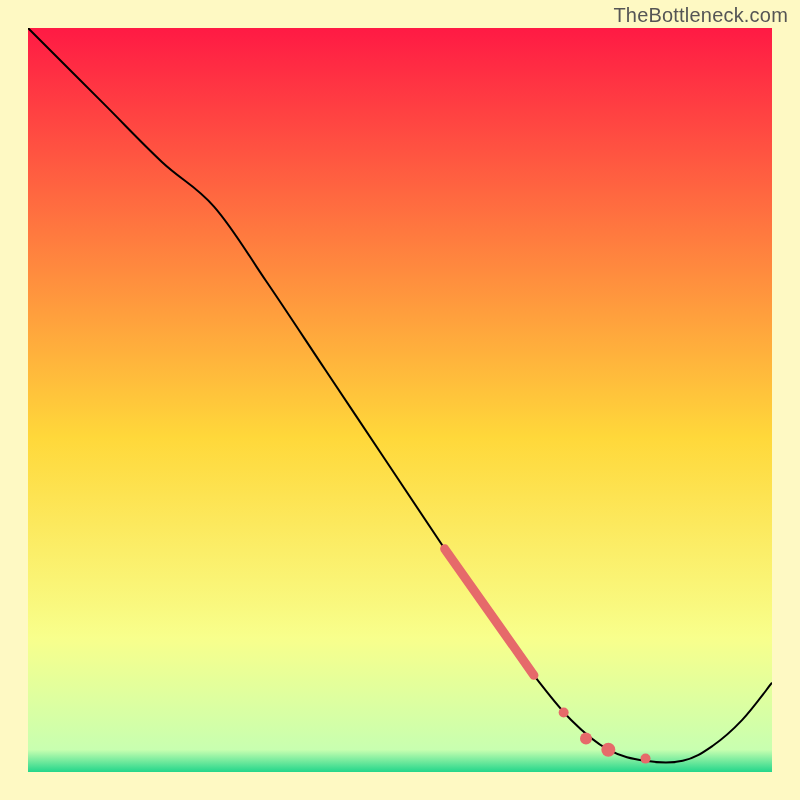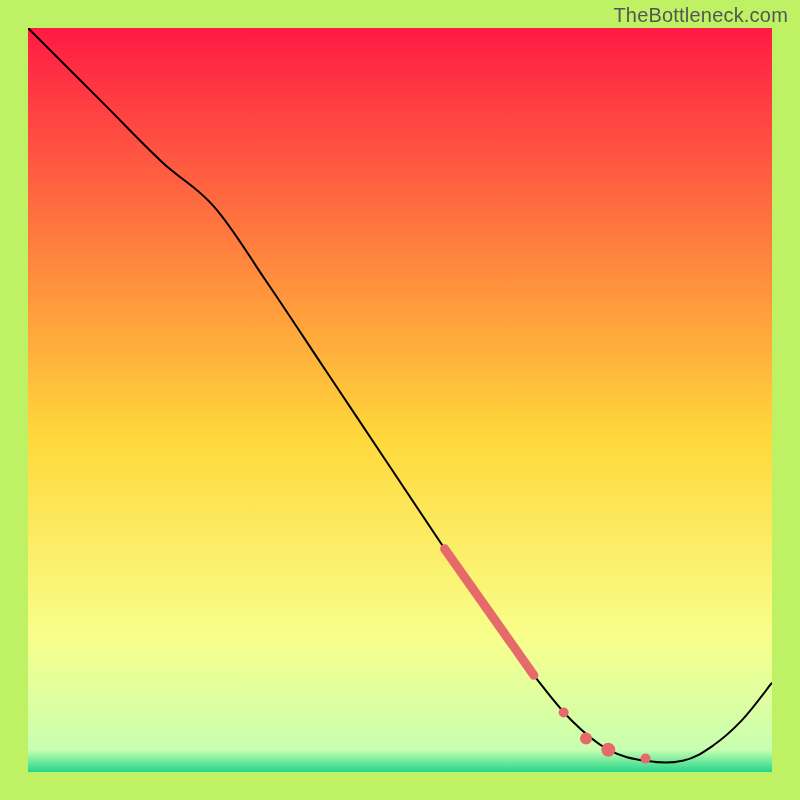--- a/index.html
+++ b/index.html
@@ -7,21 +7,21 @@
     padding: 0;
     background: #000;
     width: 800px;
     height: 800px;
     overflow: hidden;
     font-family: Arial, Helvetica, sans-serif;
   }
   .outer {
     width: 800px;
     height: 800px;
-    background: #bef264;
+    background: #fef9c3;
     position: relative;
   }
   .watermark {
     position: absolute;
     top: 4px;
     right: 12px;
     color: #555;
     font-size: 20px;
     font-weight: 500;
     letter-spacing: 0.2px;

